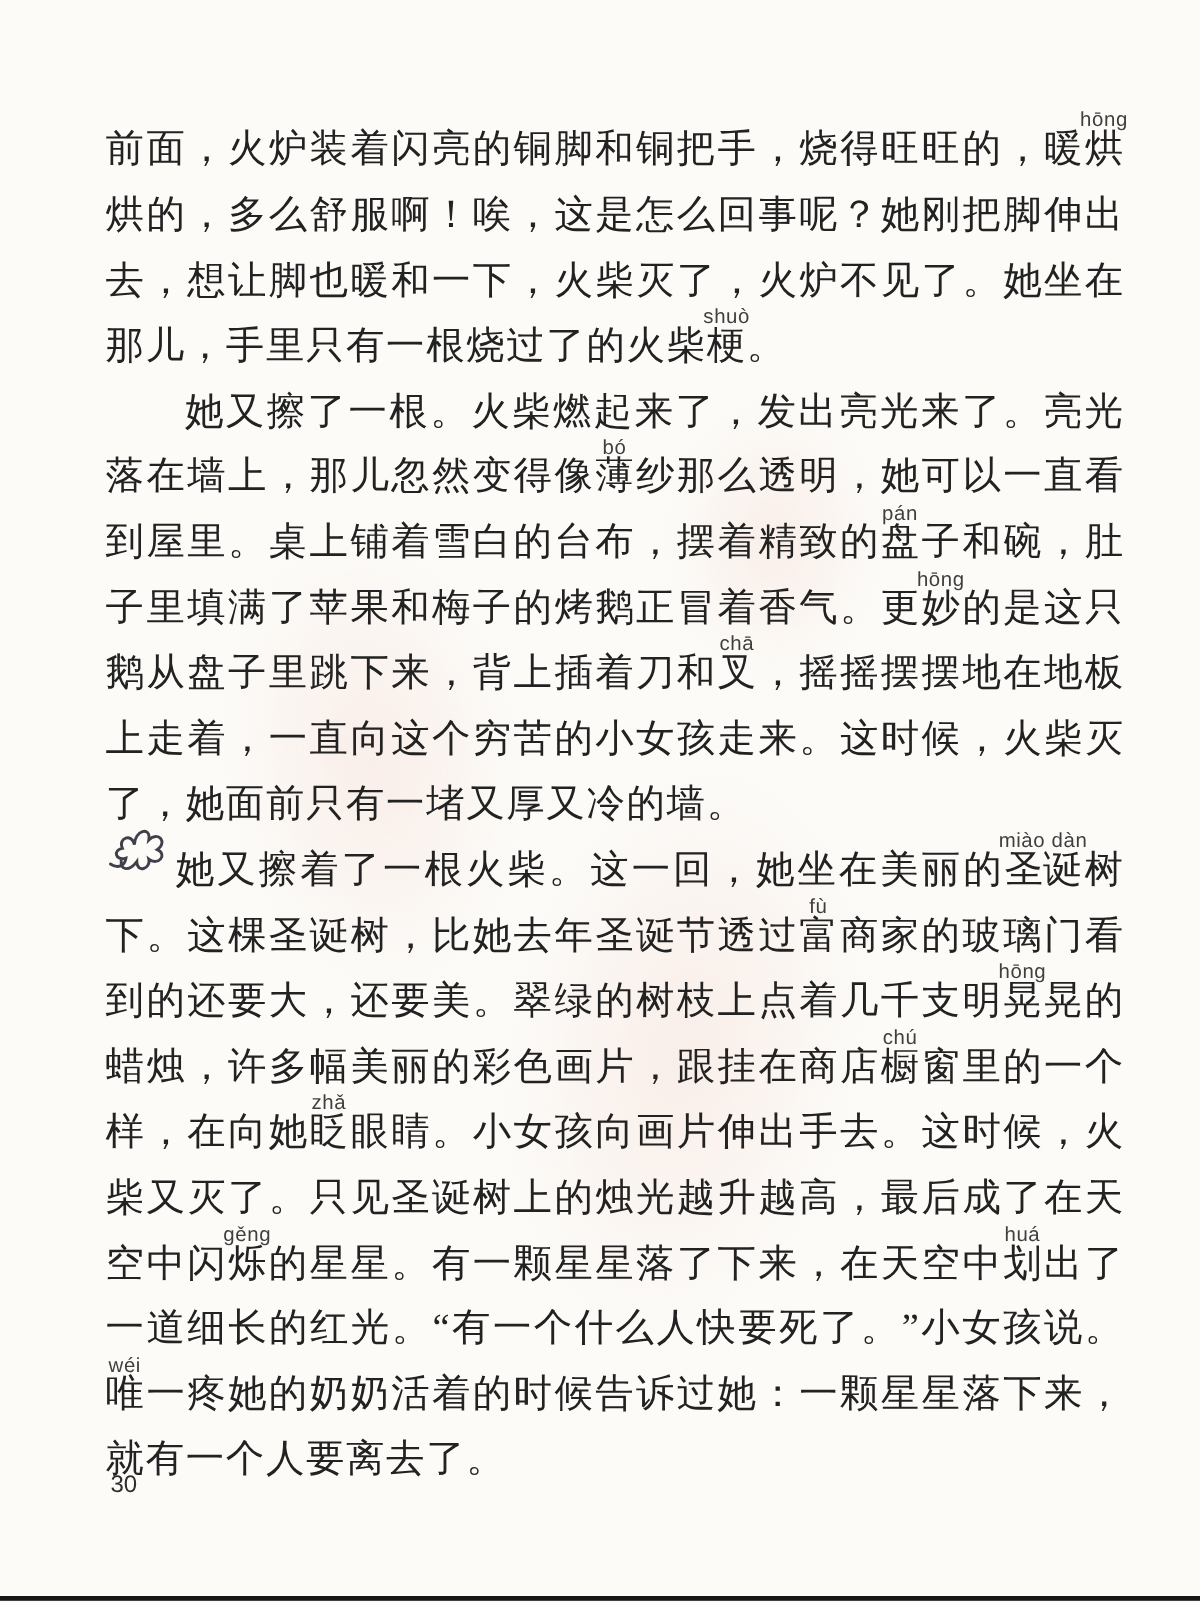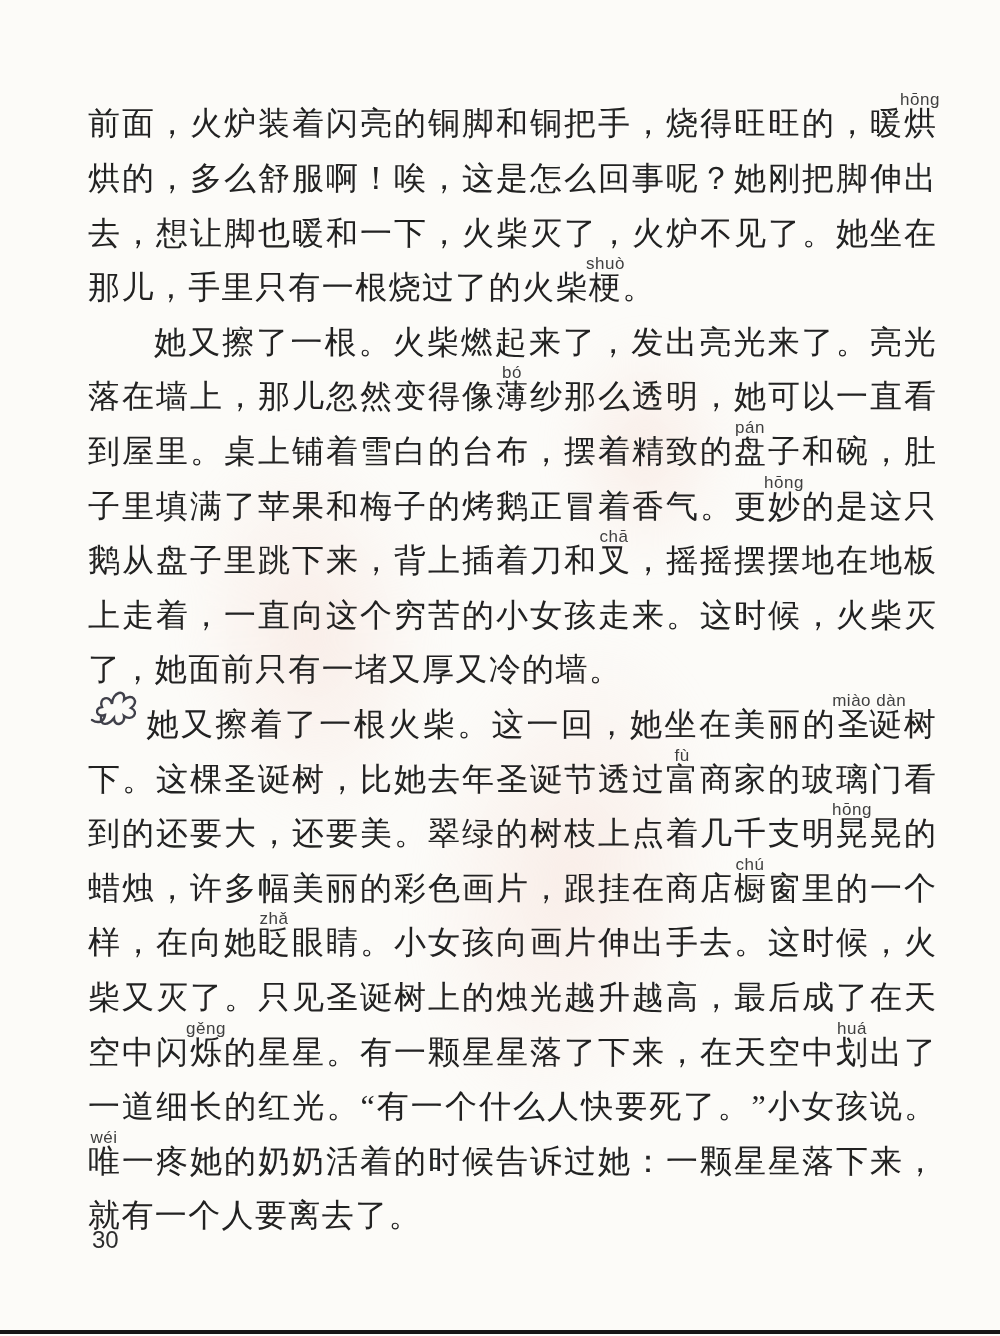--- a/index.html
+++ b/index.html
@@ -62,21 +62,21 @@
     flex: 0 0 auto;
     align-self: flex-end;
     margin-bottom: 5px;
     width: 56px;
   }
   .page-number {
     position: absolute;
     left: 92px;
     top: 1226px;
     font-family: "Liberation Sans", sans-serif;
-    font-size: 24px;
+    font-size: 20px;
     color: #2d2d2d;
   }
   .bottom-edge {
     position: absolute;
     left: 0;
     bottom: 2px;
     width: 100%;
     height: 4px;
     background: var(--edge, #161616);
   }

